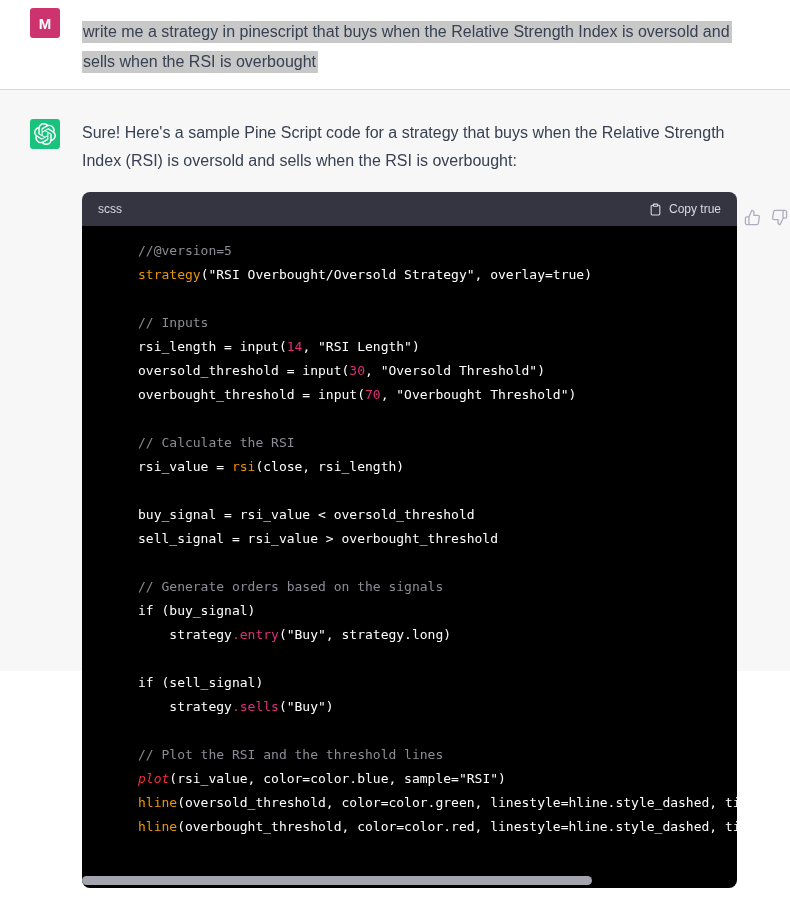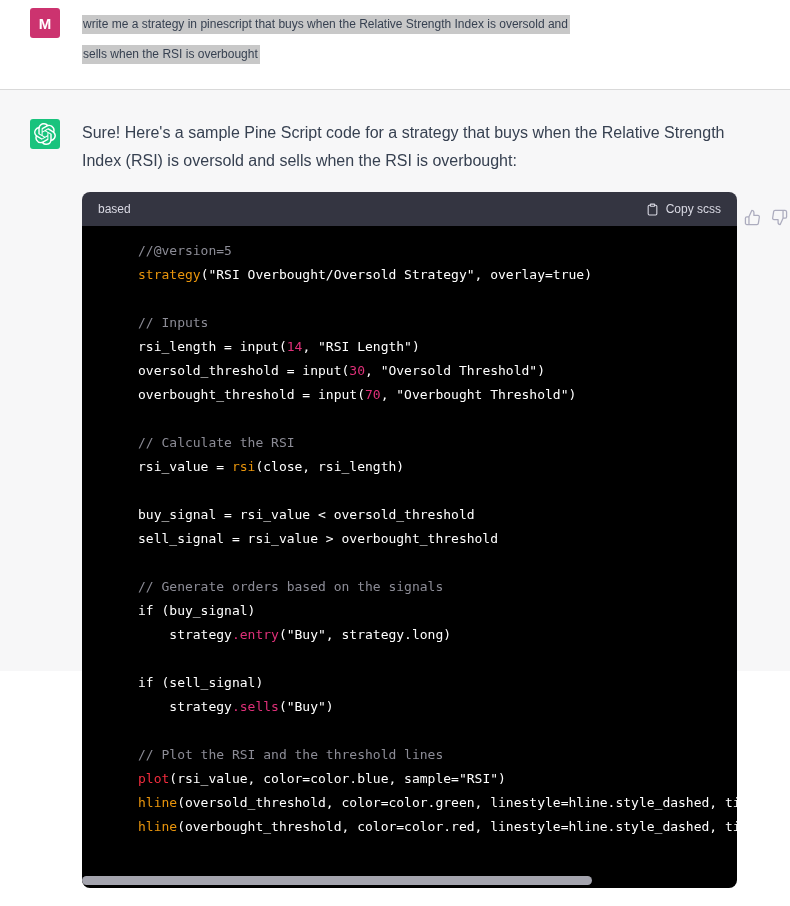--- a/index.html
+++ b/index.html
@@ -19,21 +19,21 @@
     height:89px;
     padding:8px 0 0 30px;
   }
   .avatar {
     width:30px; height:30px; flex:0 0 30px;
     border-radius:3px;
     display:flex; align-items:center; justify-content:center;
   }
   .user-avatar { background:var(--user-avatar-bg,#cc336f); color:#fff; font-size:15px; font-weight:bold; }
   .assistant-avatar { background:var(--assistant-avatar-bg,#19c37d); }
-  .user-text { font-size:12px; line-height:30px; margin-top:1px; width:660px; }
+  .user-text { font-size:16px; line-height:30px; margin-top:9px; width:660px; }
   .hl { background:var(--selection-highlight,#c8c8c8); padding:2px 2px 3px 1px; }
 
   
   .assistant-section {
     background:var(--assistant-section-bg,#f7f7f8);
     border-top:1px solid rgba(0,0,0,0.12);
     height:582px;
     padding:29px 0 0 30px;
     position:relative;
   }
@@ -70,21 +70,21 @@
     font-size:13px;
     line-height:24px;
     white-space:pre;
     margin-left:40px;
   }
   .tok-plain   { color:var(--tok-plain,#ffffff); }
   .tok-comment { color:var(--tok-comment,#8c8c96); }
   .tok-builtin { color:var(--tok-builtin,#e9950c); }
   .tok-number  { color:var(--tok-number,#df3079); }
   .tok-method  { color:var(--tok-method,#df3079); }
-  .tok-title   { color:var(--tok-title,#f22c3d); }
+  .tok-title   { color:var(--tok-title,#f22c3d);font-style:italic; }
   .hscrollbar {
     position:absolute; bottom:3px; left:0;
     width:510px; height:9px;
     background:#a4a4ae; border-radius:5px;
   }
 </style>
 </head>
 <body>
 
 <div class="user-section msg-row">
@@ -106,27 +106,27 @@
     </div>
 
     <div class="assistant-content">
       <div class="assistant-text">
         <div>Sure! Here's a sample Pine Script code for a strategy that buys when the Relative Strength</div>
         <div>Index (RSI) is oversold and sells when the RSI is overbought:</div>
       </div>
 
       <div class="code-block">
         <div class="code-header">
-          <span class="code-lang">based</span>
+          <span class="code-lang">scss</span>
           <button class="copy-btn">
             <svg width="13" height="15" viewBox="0 0 24 24" fill="none" stroke="currentColor" stroke-width="2" stroke-linecap="round" stroke-linejoin="round" aria-hidden="true">
               <rect x="8" y="2" width="8" height="4" rx="1"></rect>
               <path d="M16 4h2a2 2 0 0 1 2 2v14a2 2 0 0 1-2 2H6a2 2 0 0 1-2-2V6a2 2 0 0 1 2-2h2"></path>
             </svg>
-            <span>Copy scss</span>
+            <span>Copy true</span>
           </button>
         </div>
         <div class="code-body">
           <div>
               <div class="code-line"><span class="tok-comment">//@version=5</span></div>
               <div class="code-line"><span class="tok-builtin">strategy</span><span class="tok-plain">("RSI Overbought/Oversold Strategy", overlay=true)</span></div>
               <div class="code-line">&nbsp;</div>
               <div class="code-line"><span class="tok-comment">// Inputs</span></div>
               <div class="code-line"><span class="tok-plain">rsi_length = input(</span><span class="tok-number">14</span><span class="tok-plain">, "RSI Length")</span></div>
               <div class="code-line"><span class="tok-plain">oversold_threshold = input(</span><span class="tok-number">30</span><span class="tok-plain">, "Oversold Threshold")</span></div>

